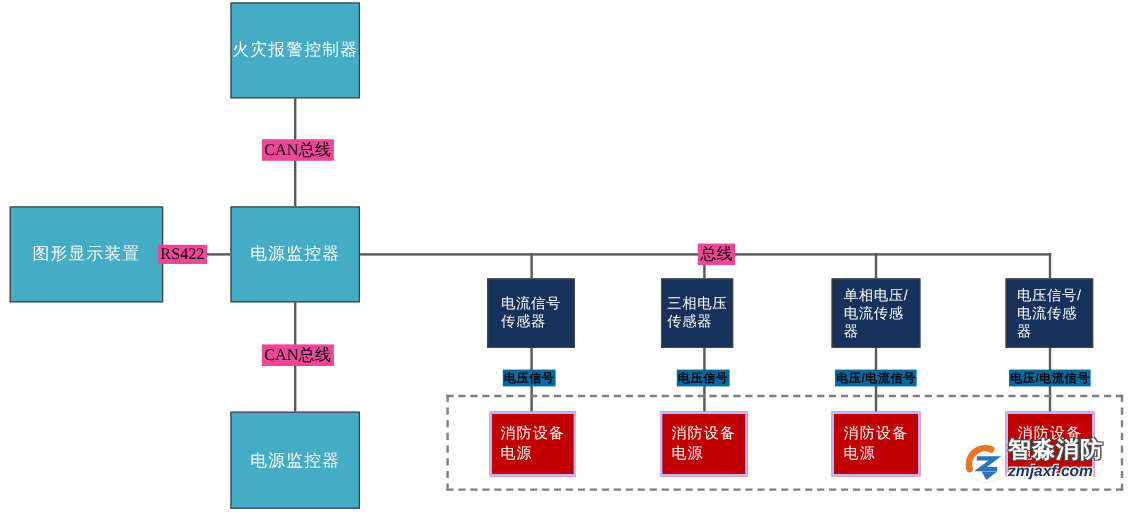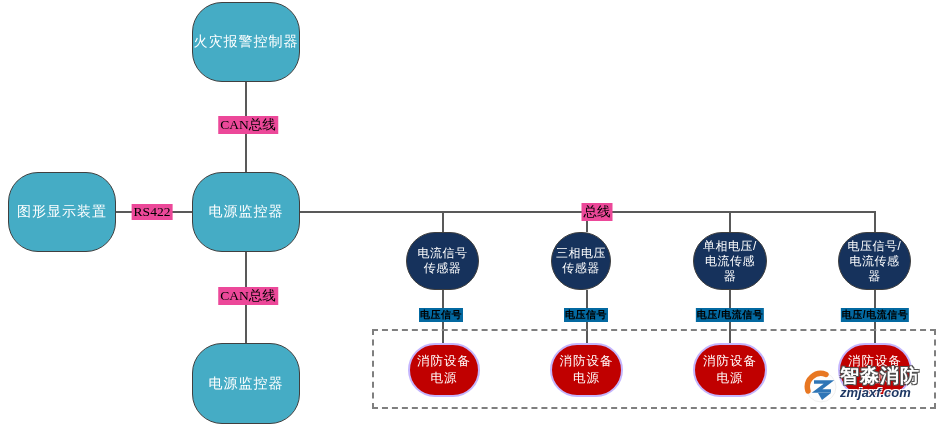--- a/index.html
+++ b/index.html
@@ -3,21 +3,21 @@
 <meta charset="utf-8">
 <style>
   html,body { margin:0; padding:0; background:#ffffff; }
   .canvas {
     position:relative; width:942px; height:428px; background:#ffffff;
     font-family:"Liberation Sans", sans-serif; overflow:hidden;
   }
   .node {
     position:absolute; box-sizing:border-box;
     display:flex; align-items:center; justify-content:center;
-    text-align:center; color:#ffffff; white-space:pre-line; z-index:1;border-radius:30px;
+    text-align:left; color:#ffffff; white-space:pre-line; z-index:1;
   }
   .teal { background:#45acc5; border:1.5px solid #404040; font-size:14px; letter-spacing:1px; }
   .navy { background:#16325c; border:1px solid #404040; font-size:12px; line-height:15px; letter-spacing:0.5px; }
   .red  { background:#c00000; border:2px solid #c4b5fd; font-size:12.5px; line-height:17px; letter-spacing:1px; }
   .line { position:absolute; background:#595959; z-index:0; }
   .edge-label {
     position:absolute; transform:translateX(-50%); background:#ec4899;
     font-family:"Liberation Serif", serif; font-size:13.5px; color:#000000;
     white-space:nowrap; padding:0 2px; z-index:2;
   }
@@ -68,21 +68,21 @@
   <div class="edge-label" style="left:152px; top:204px;">RS422</div>
   <div class="edge-label" style="left:248px; top:287px;">CAN总线</div>
   <div class="edge-label" style="left:597px; top:203px;">总线</div>
 
   <div class="signal-label" style="left:441px; top:308px;">电压信号</div>
   <div class="signal-label" style="left:586px; top:308px;">电压信号</div>
   <div class="signal-label" style="left:730px; top:308px;">电压/电流信号</div>
   <div class="signal-label" style="left:875px; top:308px;">电压/电流信号</div>
 
   <div class="node teal" style="left:192px; top:2px; width:108px; height:80px;">火灾报警控制器</div>
-  <div class="node teal" style="left:8px; top:172px; width:108px; height:80px;">图形显示装置</div>
+  <div class="node teal" style="left:8px; top:172px; width:128px; height:80px;">图形显示装置</div>
   <div class="node teal" style="left:192px; top:172px; width:108px; height:80px;">电源监控器</div>
   <div class="node teal" style="left:192px; top:343px; width:108px; height:81px;">电源监控器</div>
 
   <div class="node navy" style="left:406px; top:232px; width:73px; height:58px;">电流信号
 传感器</div>
   <div class="node navy" style="left:551px; top:232px; width:60px; height:58px;">三相电压
 传感器</div>
   <div class="node navy" style="left:693px; top:232px; width:74px; height:58px;">单相电压/
 电流传感
 器</div>

